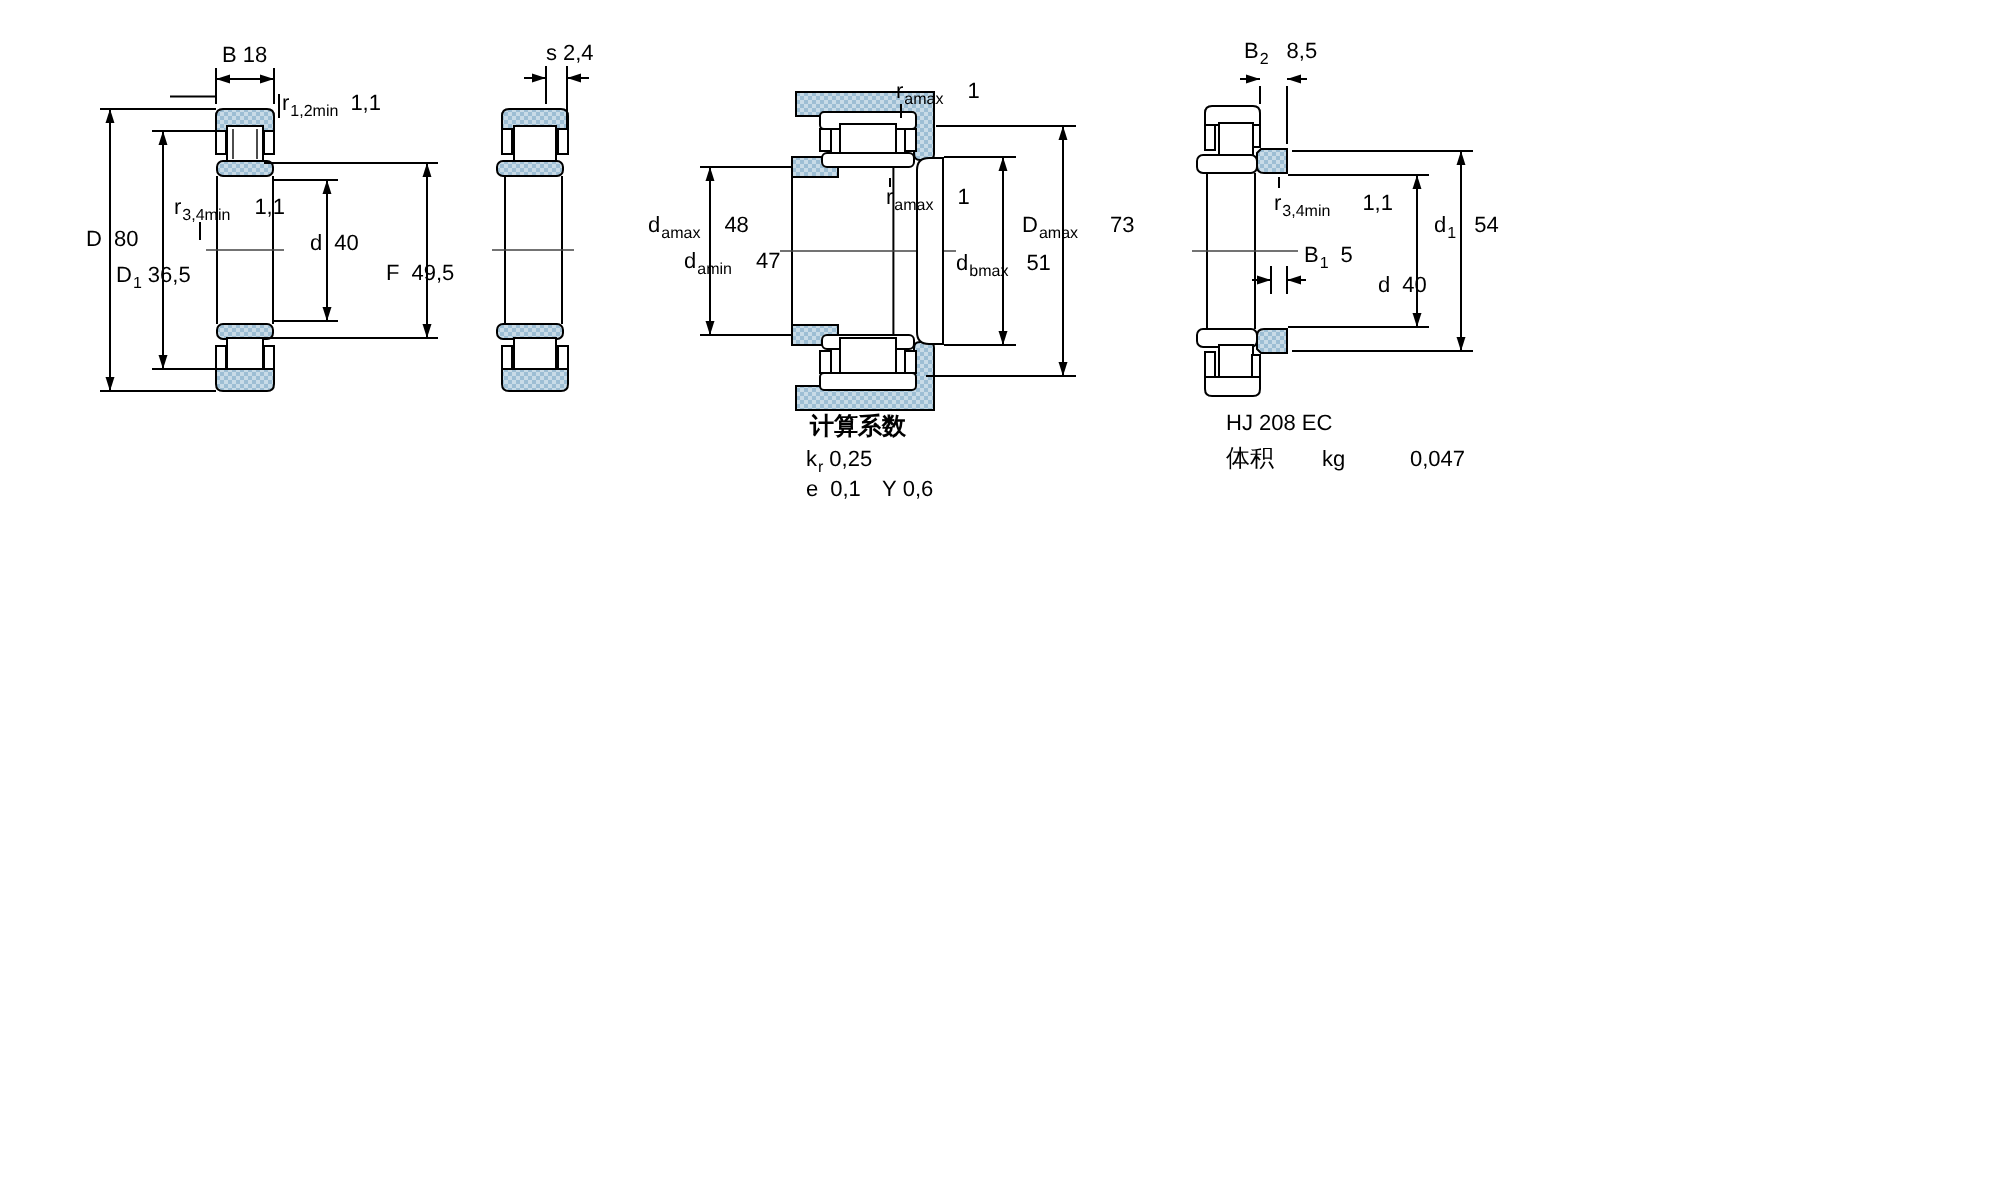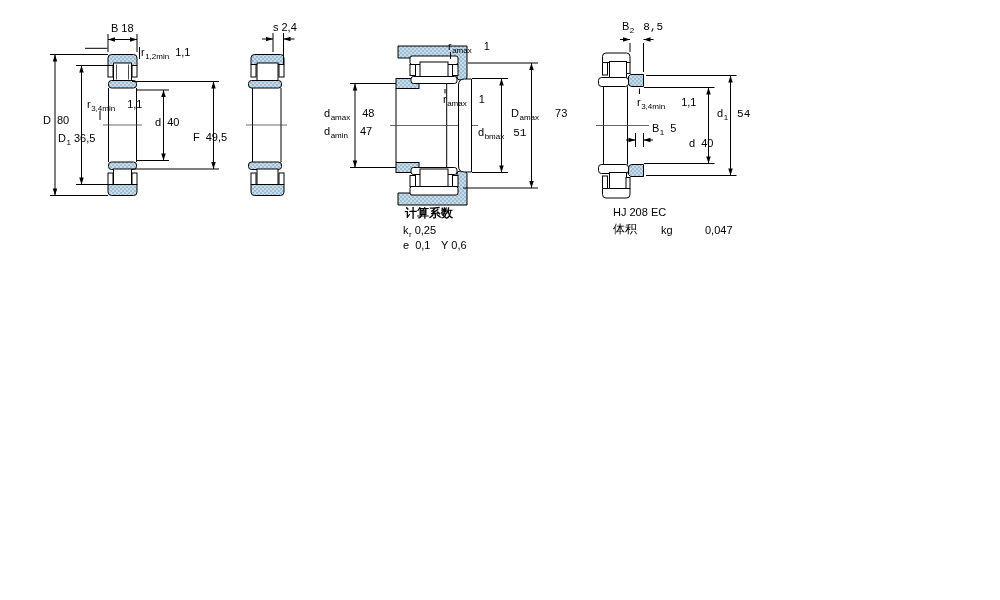--- a/index.html
+++ b/index.html
@@ -1,21 +1,21 @@
 <!DOCTYPE html>
 <html><head>
 <meta charset="utf-8">
 <style>
   html,body{margin:0;padding:0;background:#fff;}
   #canvas{position:relative;width:1000px;height:490px;background:#fff;overflow:hidden;
           font-family:"Liberation Sans","DejaVu Sans",sans-serif;color:#000;}
   #art{position:absolute;left:0;top:0;}
   .lbl{position:absolute;font-size:11px;line-height:12px;white-space:nowrap;}
   .lbl sub{font-size:8px;vertical-align:-2.5px;margin-left:0.5px;line-height:8px;}
-  .vs{margin-left:3px;} .v{margin-left:6px;} .vm{margin-left:9px;font-family:Liberation Mono, monospace;}
+  .vs{margin-left:3px;} .v{margin-left:6px;} .vm{margin-left:9px;}
   .v2{margin-left:12px;} .v3{margin-left:16px;}
   .bold{font-weight:bold;font-size:12px;}
   .cjk{font-size:12px;}
 </style>
 </head>
 <body>
 
 <div id="canvas">
 
 <svg id="art" width="1000" height="600" viewBox="0 0 1000 600">
@@ -211,21 +211,21 @@
   <div class="lbl" style="left:43px;top:114px"><span>D</span><span class="v">80</span></div>
   <div class="lbl" style="left:58px;top:132px"><span>D</span><sub>1</sub><span class="vs">36,5</span></div>
   <div class="lbl" style="left:155px;top:116px"><span>d</span><span class="v">40</span></div>
   <div class="lbl" style="left:193px;top:131px"><span>F</span><span class="v">49,5</span></div>
 
   <div class="lbl" style="left:273px;top:21px"><span>s</span><span class="vs">2,4</span></div>
 
   <div class="lbl" style="left:448px;top:40px"><span>r</span><sub>amax</sub><span class="v2">1</span></div>
   <div class="lbl" style="left:443px;top:93px"><span>r</span><sub>amax</sub><span class="v2">1</span></div>
   <div class="lbl" style="left:324px;top:107px"><span>d</span><sub>amax</sub><span class="v2">48</span></div>
-  <div class="lbl" style="left:324px;top:125px"><span>d</span><sub>amin</sub><span class="v2">47</span></div>
+  <div class="lbl" style="left:342px;top:125px"><span>d</span><sub>amin</sub><span class="v2">47</span></div>
   <div class="lbl" style="left:478px;top:126px"><span>d</span><sub>bmax</sub><span class="vm">51</span></div>
   <div class="lbl" style="left:511px;top:107px"><span>D</span><sub>amax</sub><span class="v3">73</span></div>
   <div class="lbl bold cjk" style="left:405px;top:207px"><span>计算系数</span></div>
   <div class="lbl" style="left:403px;top:224px"><span>k</span><sub>r</sub><span class="vs">0,25</span></div>
   <div class="lbl" style="left:403px;top:239px"><span>e</span><span class="v">0,1</span></div>
   <div class="lbl" style="left:441px;top:239px"><span>Y</span><span class="vs">0,6</span></div>
 
   <div class="lbl" style="left:622px;top:20px"><span>B</span><sub>2</sub><span class="vm">8,5</span></div>
   <div class="lbl" style="left:637px;top:96px"><span>r</span><sub>3,4min</sub><span class="v3">1,1</span></div>
   <div class="lbl" style="left:652px;top:122px"><span>B</span><sub>1</sub><span class="v">5</span></div>

